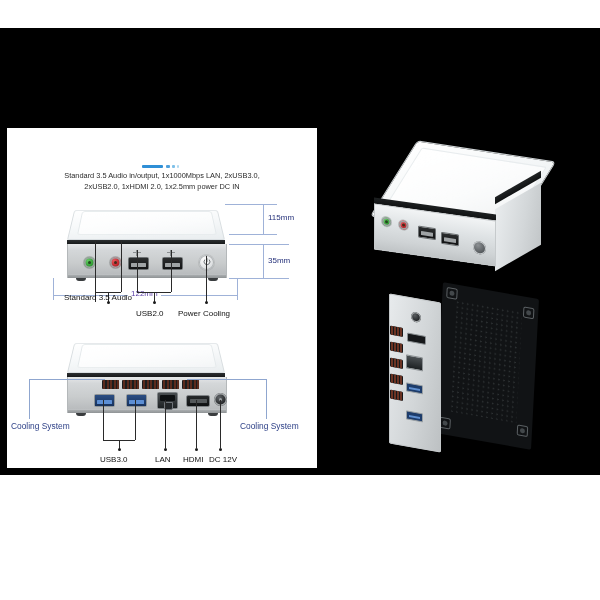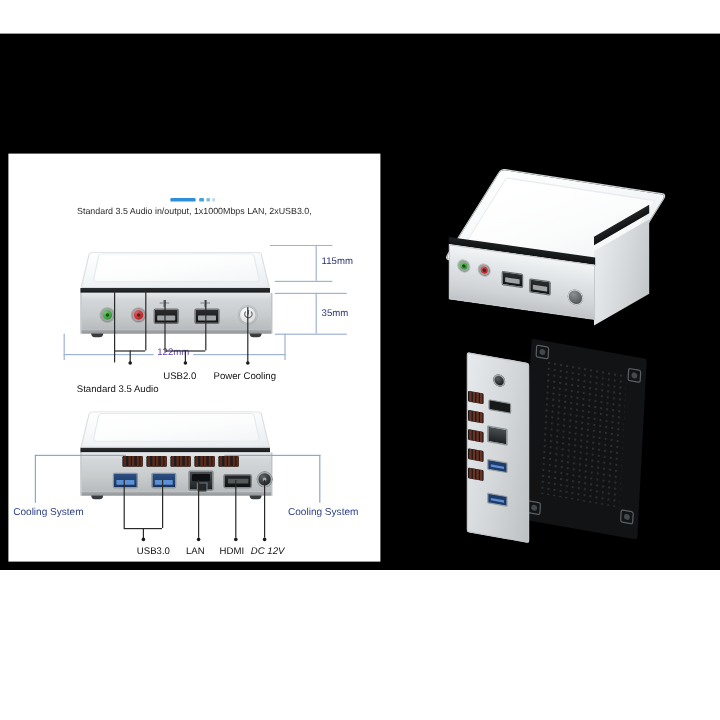--- a/index.html
+++ b/index.html
@@ -207,20 +207,21 @@
 
     <div class="accent">
       <span class="bar"></span>
         <span class="d1"></span>
         <span class="d2"></span>
         <span class="d3"></span>
     </div>
 
     <div class="subtitle">
       <div>Standard 3.5 Audio in/output, 1x1000Mbps LAN, 2xUSB3.0,</div>
+      <div>2xUSB2.0, 1xHDMI 2.0, 1x2.5mm power DC IN</div>
     </div>
 
     <div class="device" style="left:60px;top:72px;width:158px;height:78px;">
       <div class="dev-top">
           <span class="gloss"></span>
         </div>
       <div class="dev-edge" style="top:40px;"></div>
       <div class="dev-body" style="top:44px;height:34px;">
 
         <span class="usb-glyph" style="left:64px;top:6px;"></span>
@@ -264,21 +265,21 @@
     <div class="guide v" style="left:46px;top:150px;height:22px;"></div>
     <div class="guide v" style="left:230px;top:150px;height:22px;"></div>
     <div class="guide h" style="left:46px;top:167px;width:185px;"></div>
     <div class="dim-label purple" style="left:121px;top:161px;background:#ffffff;padding:0 3px;">122mm</div>
 
     <div class="leader" style="left:88px;top:112px;height:62px;"></div>
     <div class="leader" style="left:114px;top:112px;height:52px;"></div>
     <div class="leader-h" style="left:88px;top:164px;width:26px;"></div>
     <div class="leader" style="left:101px;top:164px;height:10px;"></div>
     <div class="dot" style="left:99.5px;top:173px;"></div>
-    <div class="callout" style="left:57px;top:192px;">Standard 3.5 Audio</div>
+    <div class="callout" style="left:57px;top:165px;">Standard 3.5 Audio</div>
 
     <div class="leader" style="left:130px;top:122px;height:42px;"></div>
     <div class="leader" style="left:164px;top:122px;height:42px;"></div>
     <div class="leader-h" style="left:130px;top:164px;width:34px;"></div>
     <div class="leader" style="left:147px;top:164px;height:10px;"></div>
     <div class="dot" style="left:145.5px;top:173px;"></div>
     <div class="callout" style="left:129px;top:181px;">USB2.0</div>
 
     <div class="leader" style="left:199px;top:128px;height:46px;"></div>
     <div class="dot" style="left:197.5px;top:173px;"></div>
@@ -355,33 +356,33 @@
 
     <div class="blue-leader h" style="left:180px;top:251px;width:80px;"></div>
     <div class="blue-leader v" style="left:259px;top:251px;height:40px;"></div>
     <div class="callout blue" style="left:233px;top:293px;">Cooling System</div>
 
     <div class="leader" style="left:96px;top:272px;height:40px;"></div>
     <div class="leader" style="left:128px;top:272px;height:40px;"></div>
     <div class="leader-h" style="left:96px;top:312px;width:32px;"></div>
     <div class="leader" style="left:112px;top:312px;height:9px;"></div>
     <div class="dot" style="left:110.5px;top:320px;"></div>
-    <div class="callout" style="left:96px;top:327px;padding-left:11px;">USB3.0</div>
+    <div class="callout" style="left:82px;top:327px;padding-left:11px;">USB3.0</div>
 
     <div class="leader" style="left:158px;top:272px;height:48px;"></div>
     <div class="dot" style="left:156.5px;top:320px;"></div>
     <div class="callout" style="left:148px;top:327px;">LAN</div>
 
     <div class="leader" style="left:189px;top:272px;height:48px;"></div>
     <div class="dot" style="left:187.5px;top:320px;"></div>
     <div class="callout" style="left:176px;top:327px;">HDMI</div>
 
     <div class="leader" style="left:213px;top:272px;height:48px;"></div>
     <div class="dot" style="left:211.5px;top:320px;"></div>
-    <div class="callout" style="left:202px;top:327px;font-style:italic;">DC 12V</div>
+    <div class="callout" style="left:202px;top:327px;">DC 12V</div>
 
   </div>
 
   <div class="photo ph1">
     <div class="lid">
         <span class="sheen"></span>
       </div>
     <div class="side-dark"></div>
     <div class="side"></div>
     <div class="darkband"></div>

